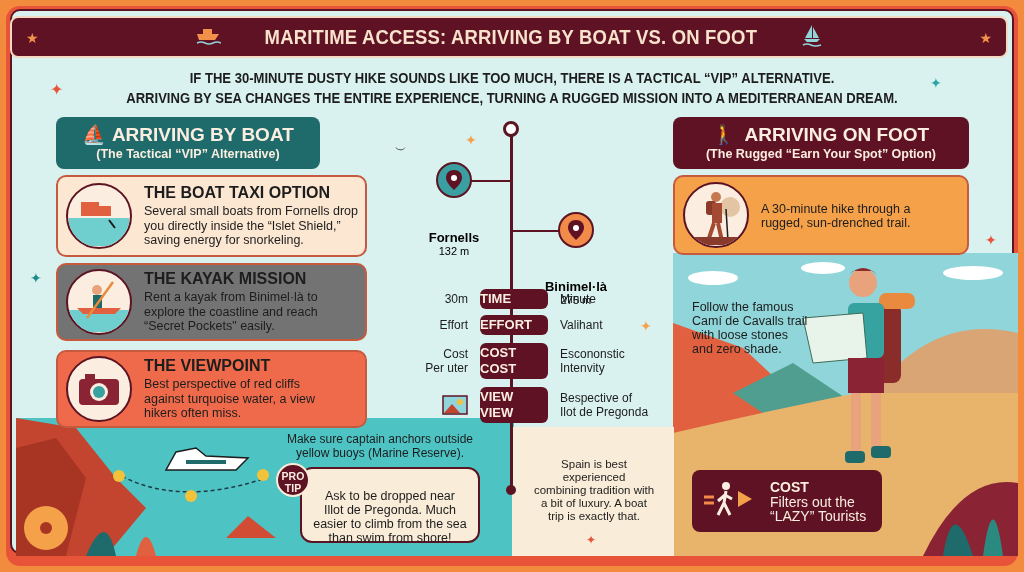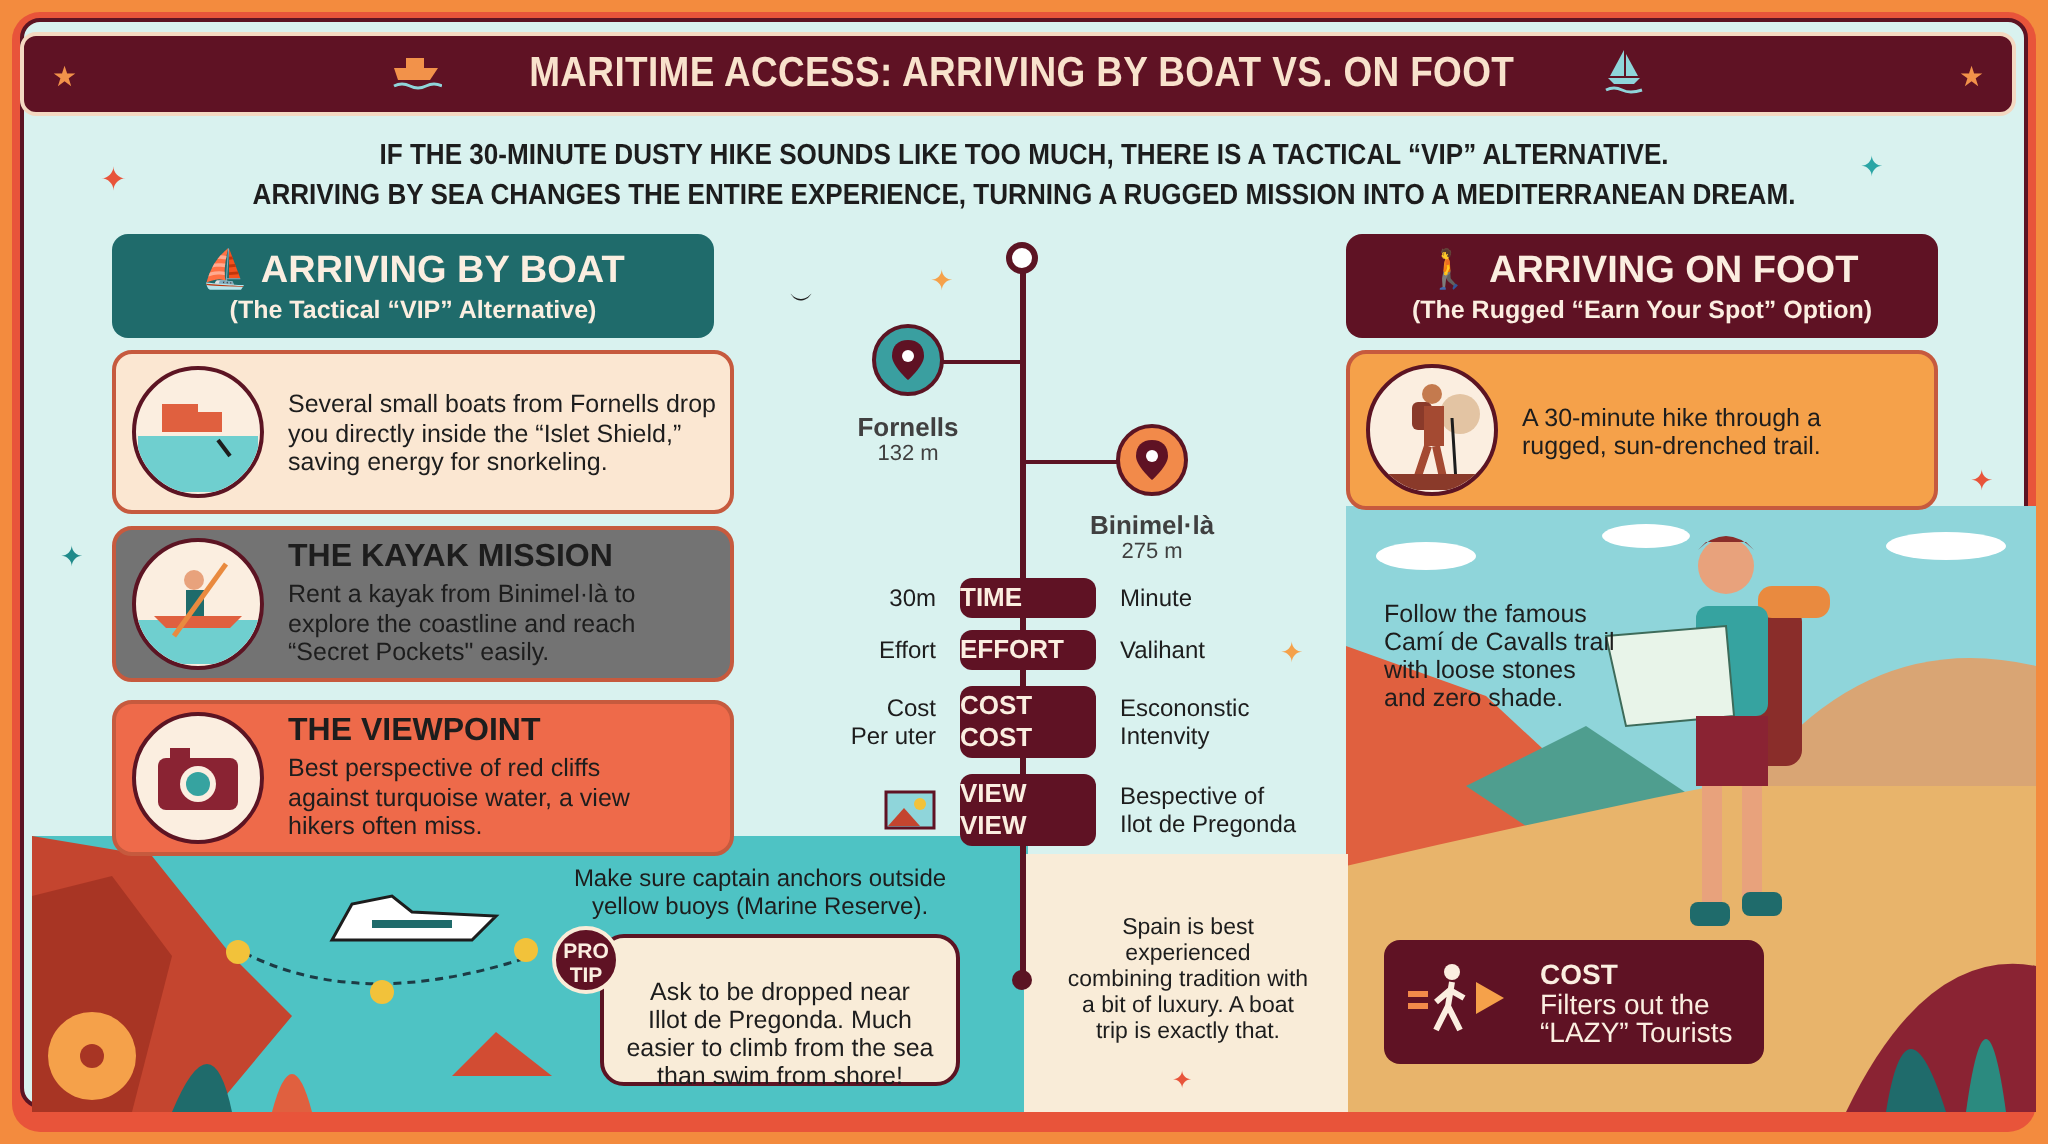--- a/index.html
+++ b/index.html
@@ -19,21 +19,21 @@
   .section-head .h2 { font-size: 12.5px; font-weight: bold; margin-top: 1px; }
   .card { position: absolute; border-radius: 10px; border: 2px solid #c65a3e; display: flex; align-items: center; padding-left: 8px; }
   .card .icon-circle { width: 66px; height: 66px; border-radius: 50%; background: #fbeee0; border: 2px solid #5c1423; flex-shrink: 0; display: flex; align-items: center; justify-content: center; overflow: hidden; }
   .card .body { margin-left: 12px; }
   .card .ct { font-size: 16px; font-weight: bold; color: #1d1d1d; }
   .card .cd { font-size: 12.5px; color: #1d1d1d; line-height: 14.5px; margin-top: 2px; }
   .timeline-line { position: absolute; left: 510px; top: 130px; width: 3px; height: 358px; background: #5c1423; }
   .timeline-top { position: absolute; left: 503px; top: 121px; width: 16px; height: 16px; border: 3px solid #5c1423; background: #fff; border-radius: 50%; }
   .timeline-dot { position: absolute; left: 506px; top: 485px; width: 10px; height: 10px; background: #5c1423; border-radius: 50%; }
   .pin { position: absolute; width: 36px; height: 36px; border-radius: 50%; border: 2px solid #5c1423; display: flex; align-items: center; justify-content: center; }
-  .pin-label { position: absolute; text-align: center; color: #404040; }
+  .pin-label { position: absolute; text-align: center; color: #000000; margin-top: 24px; }
   .pin-label .n { font-size: 13px; font-weight: bold; }
   .pin-label .e { font-size: 11px; }
   .branch { position: absolute; height: 2px; background: #5c1423; }
   .cmp-row { position: absolute; left: 400px; width: 270px; display: flex; align-items: center; }
   .cmp-left { width: 68px; text-align: right; font-size: 12px; color: #1d1d1d; line-height: 14px; }
   .cmp-pill { margin-left: 12px; width: 68px; background: #5f1224; color: #fbeee0; font-weight: bold; font-size: 13px; text-align: left; border-radius: 6px; line-height: 16px; padding: 2px 0; }
   .cmp-right { margin-left: 12px; font-size: 12px; color: #1d1d1d; line-height: 14px; }
   .note { position: absolute; font-size: 12px; color: #1d1d1d; line-height: 14px; text-align: center; }
   .protip-badge { position: absolute; left: 276px; top: 463px; width: 34px; height: 34px; background: #5f1224; border-radius: 50%; color: #fbeee0; font-weight: bold; font-size: 10.5px; text-align: center; line-height: 12px; padding-top: 5px; border: 2px solid #f9ecd8; z-index: 3; }
   .protip-box { position: absolute; left: 300px; top: 467px; width: 180px; height: 76px; background: #f9ecd8; border: 2px solid #5c1423; border-radius: 12px; font-size: 12.5px; text-align: center; line-height: 14px; padding-top: 20px; color: #1d1d1d; }
@@ -122,35 +122,36 @@
       </svg>
   </span>
   <span class="star" style="right:14px">★</span>
 </div>
 
 <div class="intro">
   <div>IF THE 30-MINUTE DUSTY HIKE SOUNDS LIKE TOO MUCH, THERE IS A TACTICAL “VIP” ALTERNATIVE.</div>
   <div>ARRIVING BY SEA CHANGES THE ENTIRE EXPERIENCE, TURNING A RUGGED MISSION INTO A MEDITERRANEAN DREAM.</div>
 </div>
 
-<div class="section-head" style="left:56px; top:117px; width:301px; height:52px; background:#1f6b6b; padding-top:6px;">
+<div class="section-head" style="left:56px; top:117px; width:264px; height:52px; background:#1f6b6b; padding-top:6px;">
   <div class="h1"><span style="color:#fbeee0; margin-right:6px;">⛵</span><span>ARRIVING BY BOAT</span></div>
   <div class="h2">(The Tactical “VIP” Alternative)</div>
 </div>
 
 <div class="card" style="left:56px; top:175px; width:311px; height:82px; background:#fbe7d2;">
   <div class="icon-circle">
     <svg width="60" height="60" viewBox="0 0 60 60">
         <rect x="0" y="32" width="60" height="28" fill="#6fcfcf"></rect>
         <rect x="12" y="20" width="30" height="10" fill="#e0603f"></rect>
         <rect x="12" y="16" width="18" height="4" fill="#e0603f"></rect>
         <path d="M40 34 L46 42" stroke="#1d1d1d" stroke-width="2"></path>
       </svg>
   </div>
   <div class="body">
+    <div class="ct">THE BOAT TAXI OPTION</div>
     <div class="cd">
       <div>Several small boats from Fornells drop</div>
       <div>you directly inside the “Islet Shield,”</div>
       <div>saving energy for snorkeling.</div>
     </div>
   </div>
 </div>
 
 <div class="card" style="left:56px; top:263px; width:311px; height:78px; background:#737373;">
   <div class="icon-circle">

